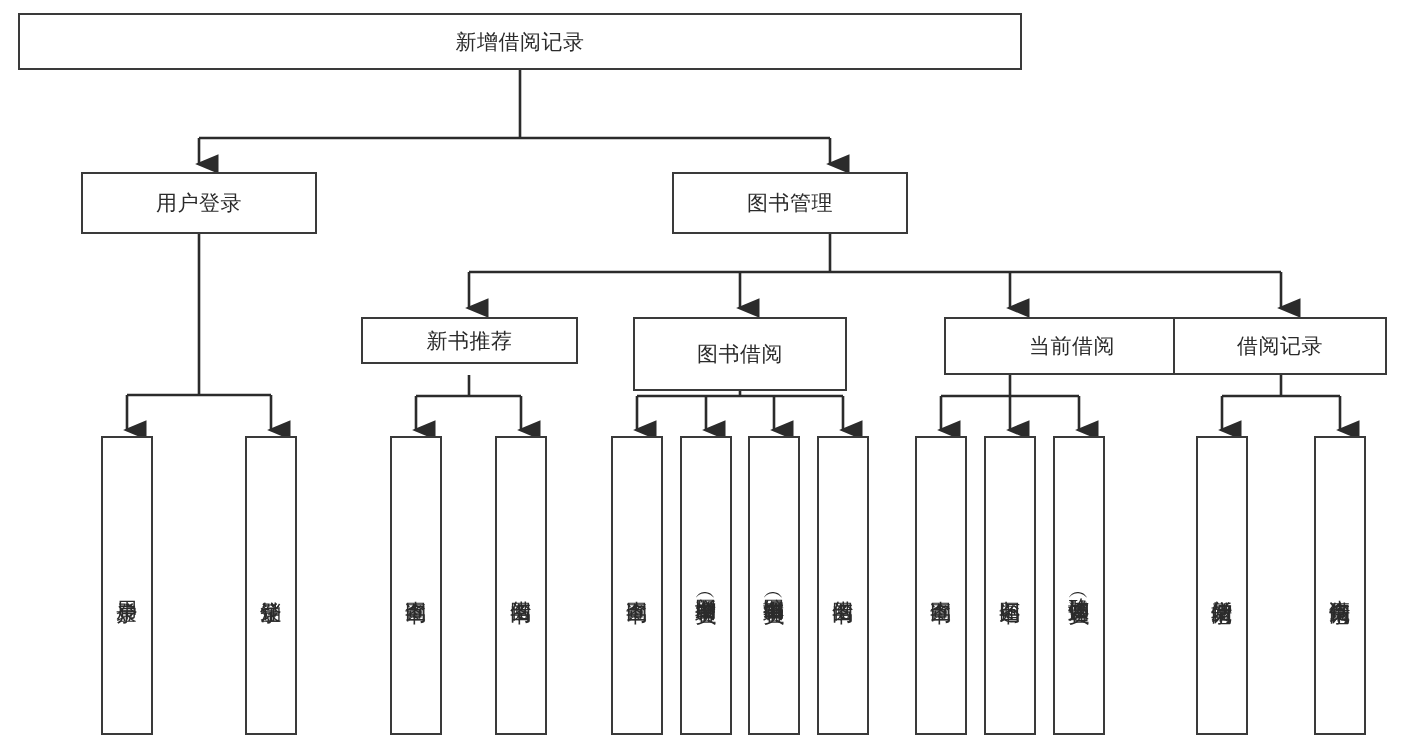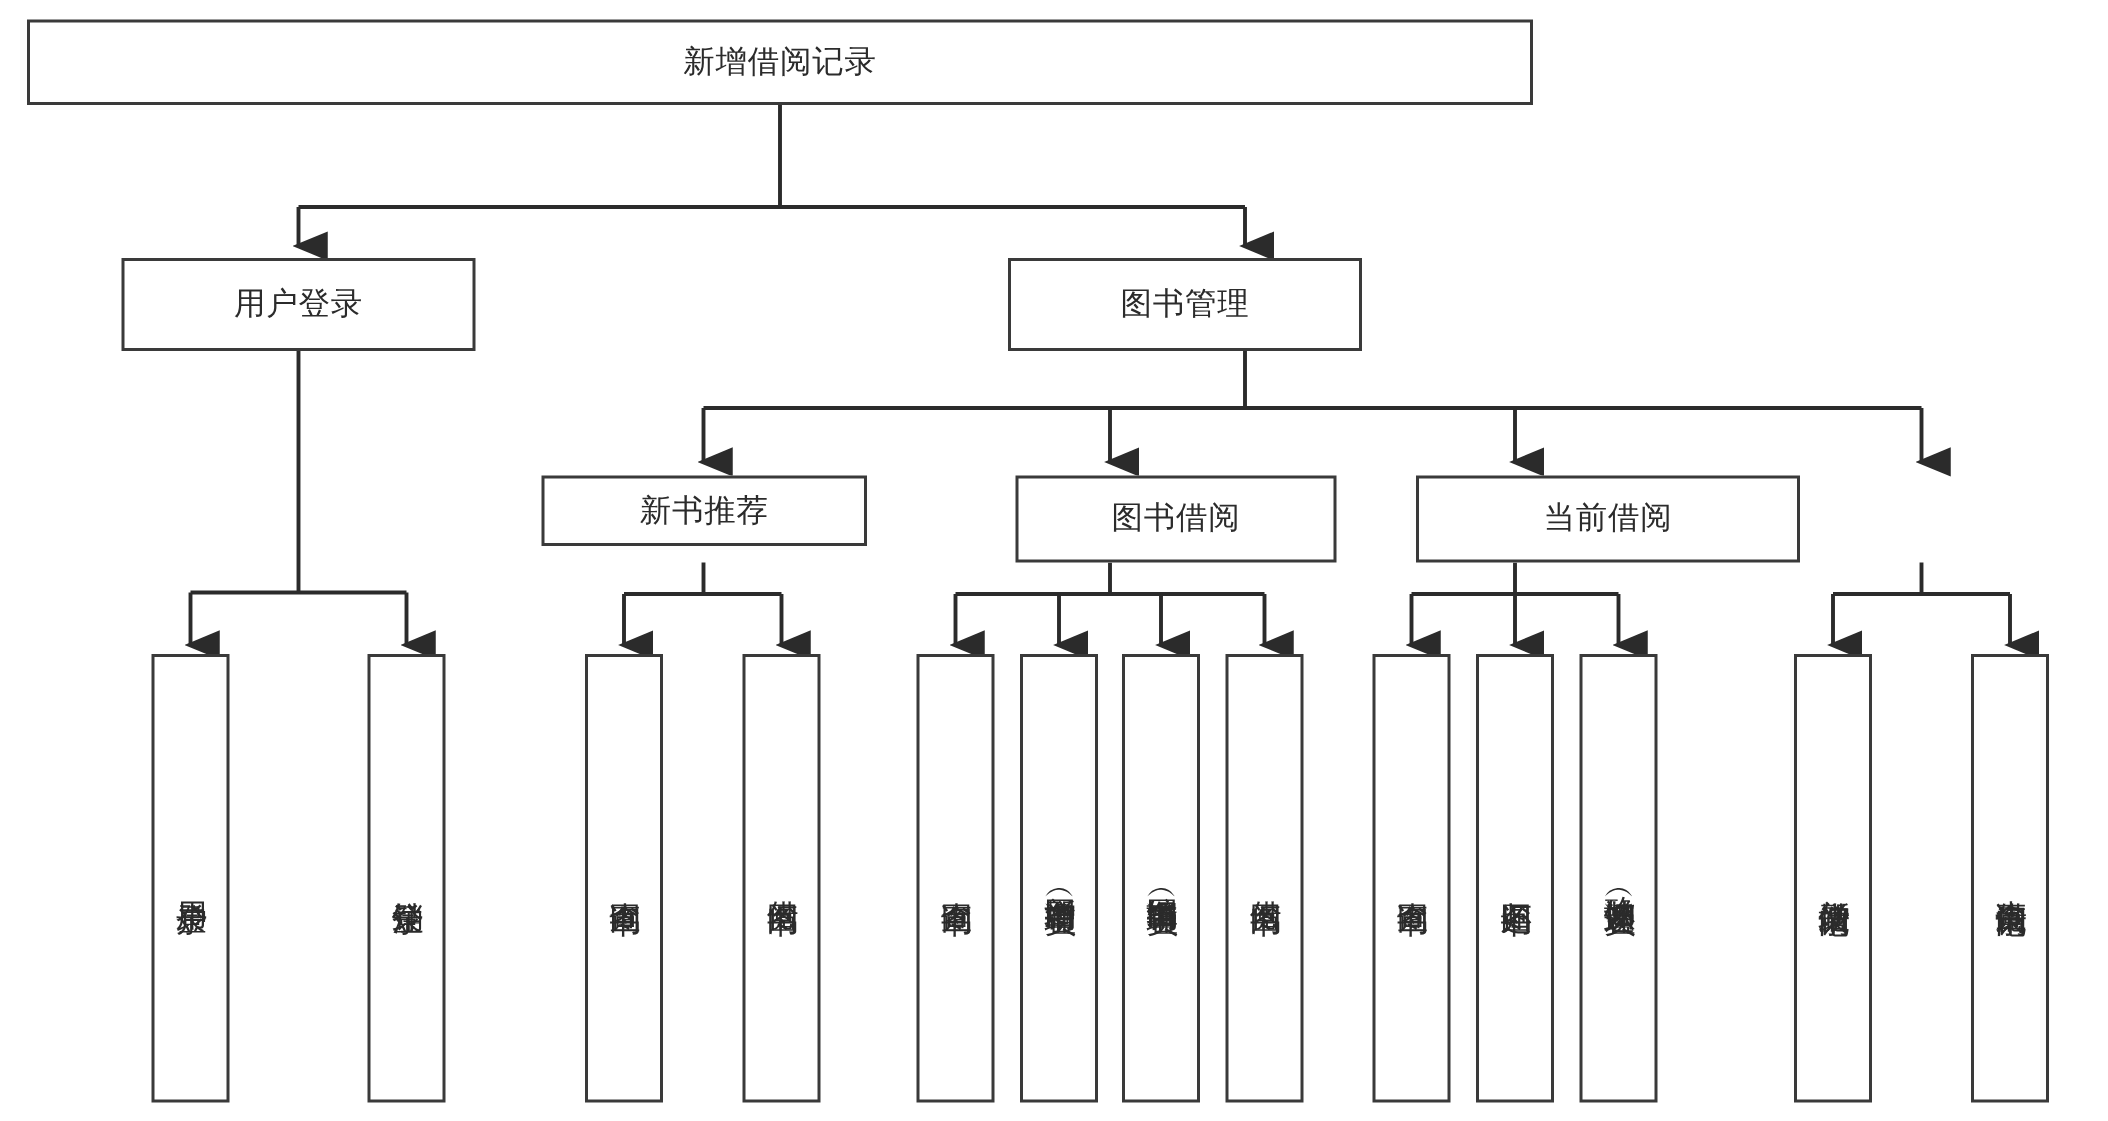--- a/index.html
+++ b/index.html
@@ -127,25 +127,28 @@
   <div class="node-box" style="left:81px; top:172px; width:236px; height:62px;">
     <span class="node-label-h">用户登录</span>
   </div>
   <div class="node-box" style="left:672px; top:172px; width:236px; height:62px;">
     <span class="node-label-h">图书管理</span>
   </div>
 
   <div class="node-box" style="left:361px; top:317px; width:217px; height:47px;">
     <span class="node-label-h">新书推荐</span>
   </div>
-  <div class="node-box" style="left:633px; top:317px; width:214px; height:58px;margin-left:44px;">
+  <div class="node-box" style="left:633px; top:317px; width:214px; height:74px;">
     <span class="node-label-h">图书借阅</span>
   </div>
   <div class="node-box" style="left:944px; top:317px; width:256px; height:58px;">
     <span class="node-label-h">当前借阅</span>
+  </div>
+  <div class="node-box" style="left:1173px; top:317px; width:214px; height:58px;">
+    <span class="node-label-h">借阅记录</span>
   </div>
 
   <div class="node-box" style="left:101px; top:436px; width:52px; height:299px;">
     <span class="node-label-v">用户登录</span>
   </div>
   <div class="node-box" style="left:245px; top:436px; width:52px; height:299px;">
     <span class="node-label-v">注销登录</span>
   </div>
 
   <div class="node-box" style="left:390px; top:436px; width:52px; height:299px;">

